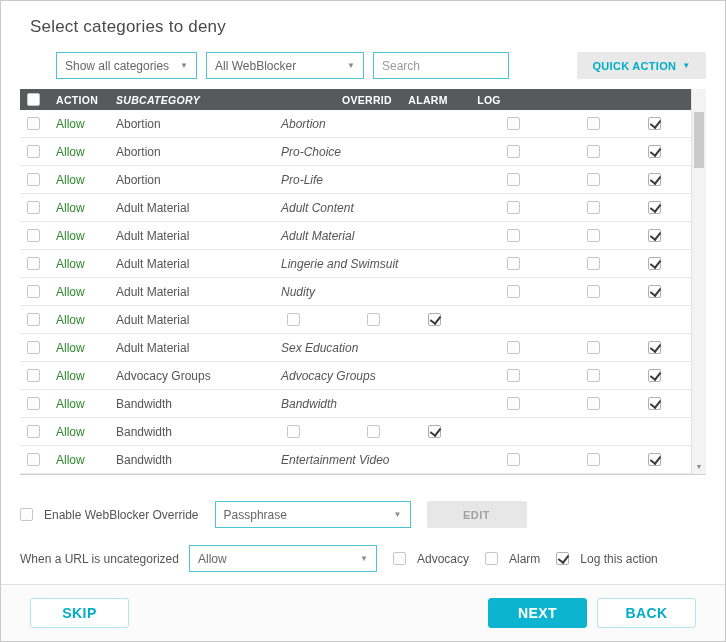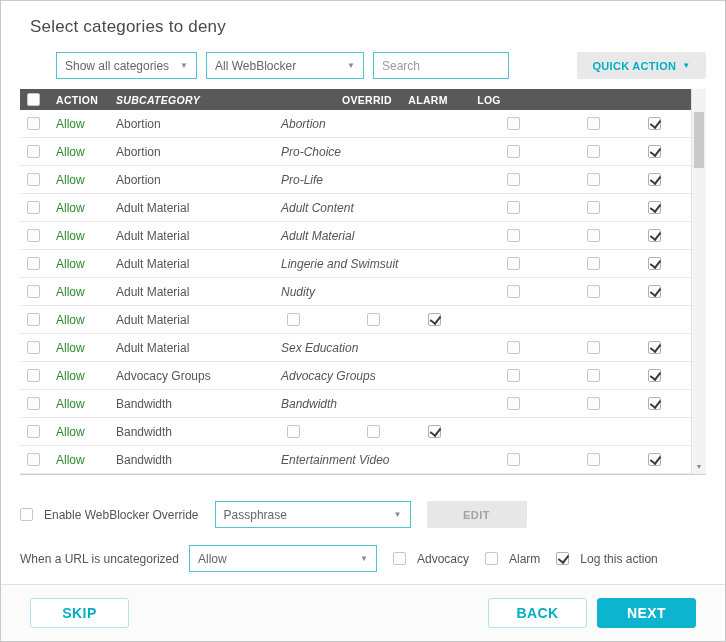--- a/index.html
+++ b/index.html
@@ -429,16 +429,16 @@
       <label class="cb-label">
         <input type="checkbox" checked="" style="">
         <span>Log this action</span>
       </label>
     </div>
   </div>
 
   <div class="footer">
     <button class="btn ghost">SKIP</button>
     <div class="spacer"></div>
+    <button class="btn primary">NEXT</button>
     <button class="btn ghost">BACK</button>
-    <button class="btn primary">NEXT</button>
   </div>
 </div>
 
 </body></html>

